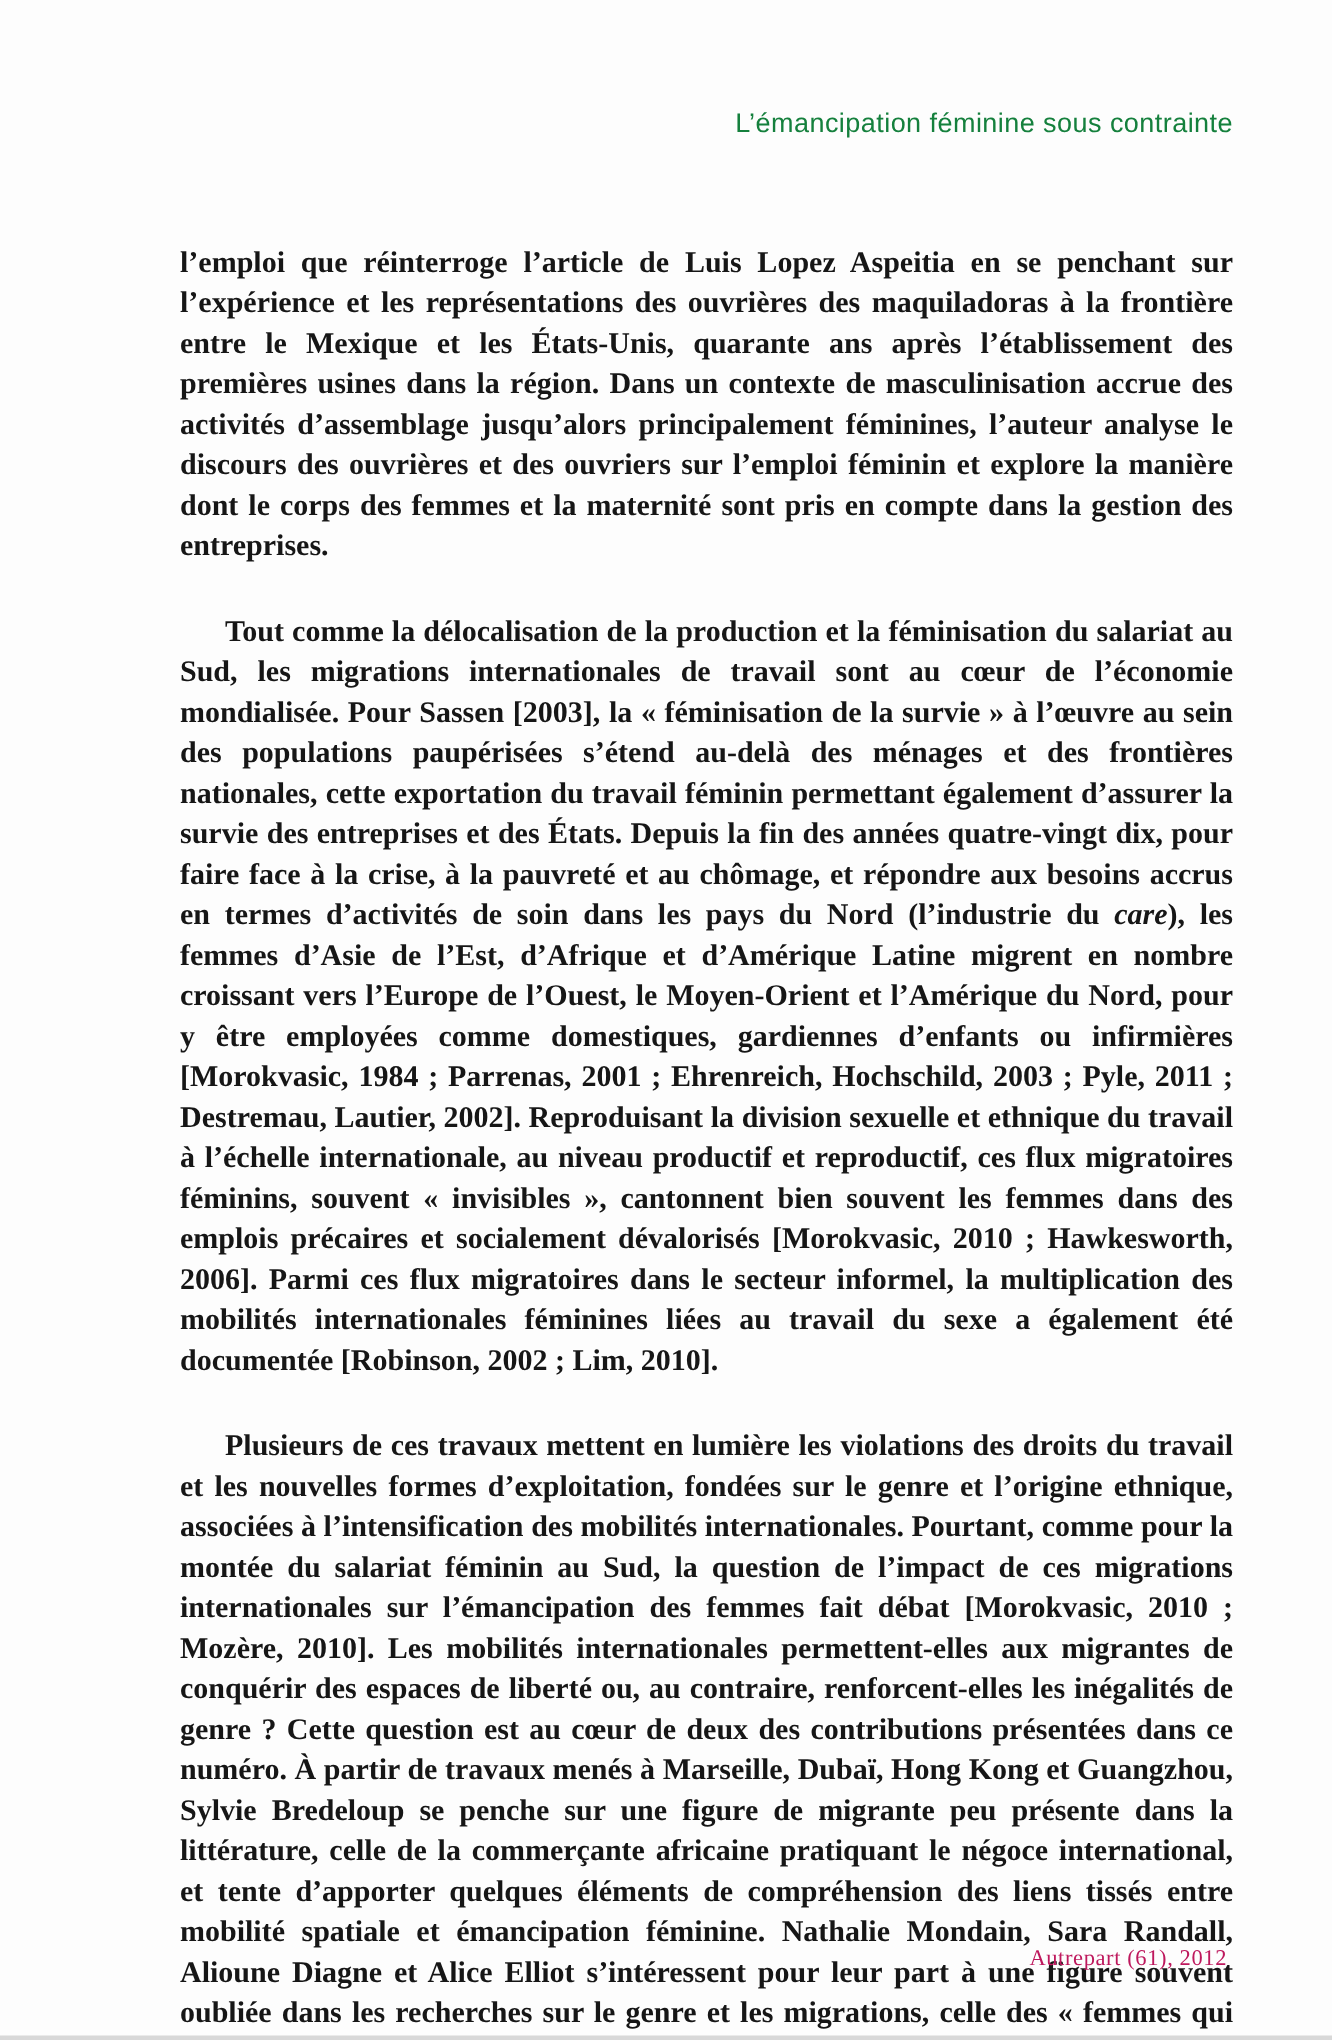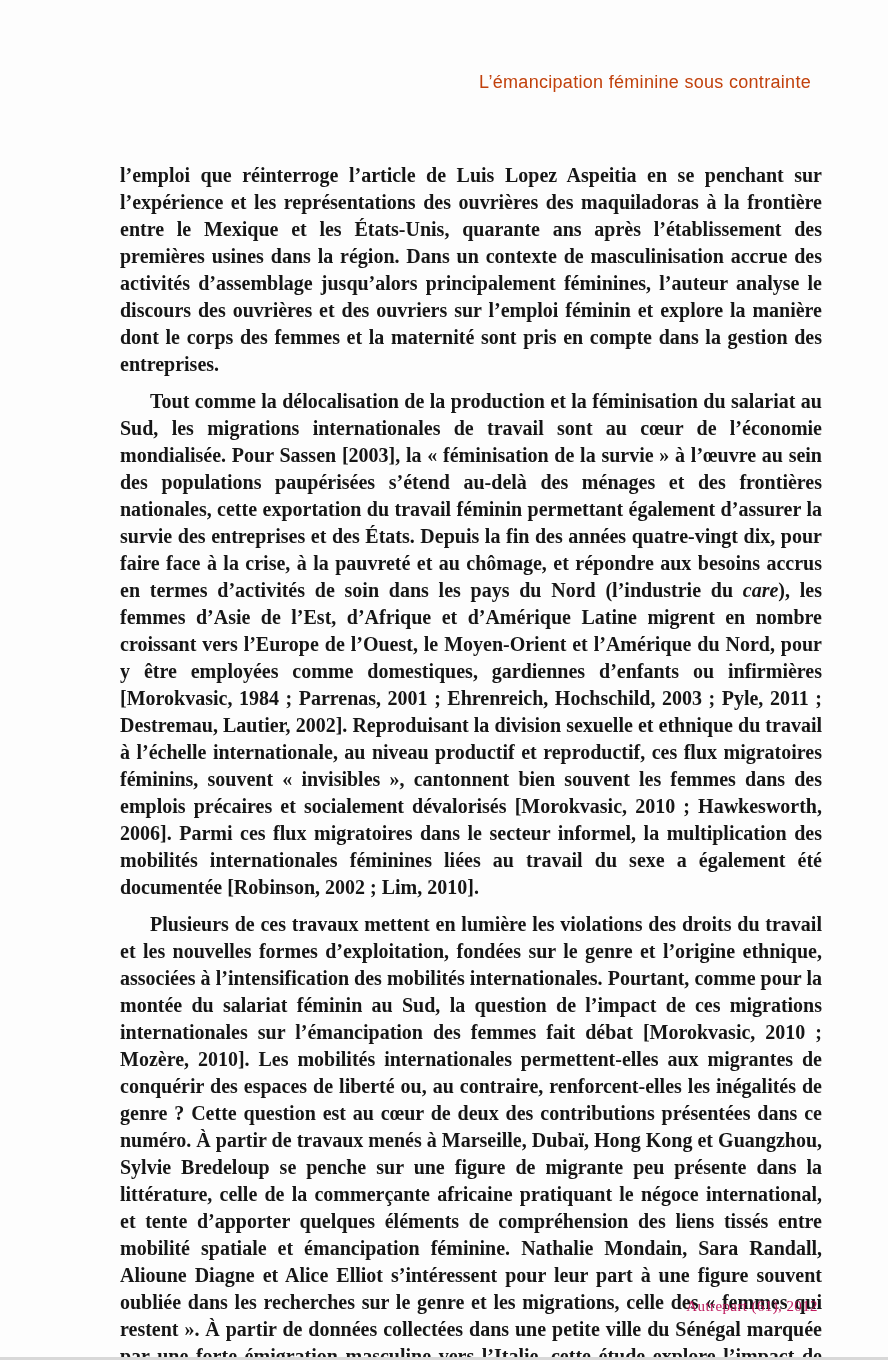--- a/index.html
+++ b/index.html
@@ -8,25 +8,25 @@
     position: relative;
     width: 888px;
     height: 1360px;
     background: #fdfdfd;
     overflow: hidden;
     color: #181818;
   }
   .running-header {
     position: absolute;
     top: 72px;
-    right: 77px;
+    right: 66px;
     font-family: "Liberation Sans", "DejaVu Sans", sans-serif;
     font-size: 18px;
     letter-spacing: 0.3px;
-    color: #c2410c;
+    color: #15803d;
     white-space: nowrap;
     text-align: center;
   }
   .body-text {
     position: absolute;
     left: 120px;
     top: 162px;
     width: 702px;
     font-family: "Liberation Serif", "DejaVu Serif", serif;
     font-size: 20px;
@@ -34,21 +34,21 @@
     text-align: justify;
     color: #161616;
     -webkit-hyphens: auto;
     hyphens: auto;
   }
   .para {
     margin: 0;
     text-indent: 30px;
     font-weight: bold;
   }
-  .para + .para { margin-top: 10px; }
+  .para + .para { margin-top: 30px; }
   .para.no-indent { text-indent: 0; }
   .para i { font-style: italic; }
   .journal-footer {
     position: absolute;
     top: 1298px;
     right: 70px;
     font-family: "Liberation Serif", "DejaVu Serif", serif;
     font-size: 15px;
     letter-spacing: 0.4px;
     color: #be185d;

